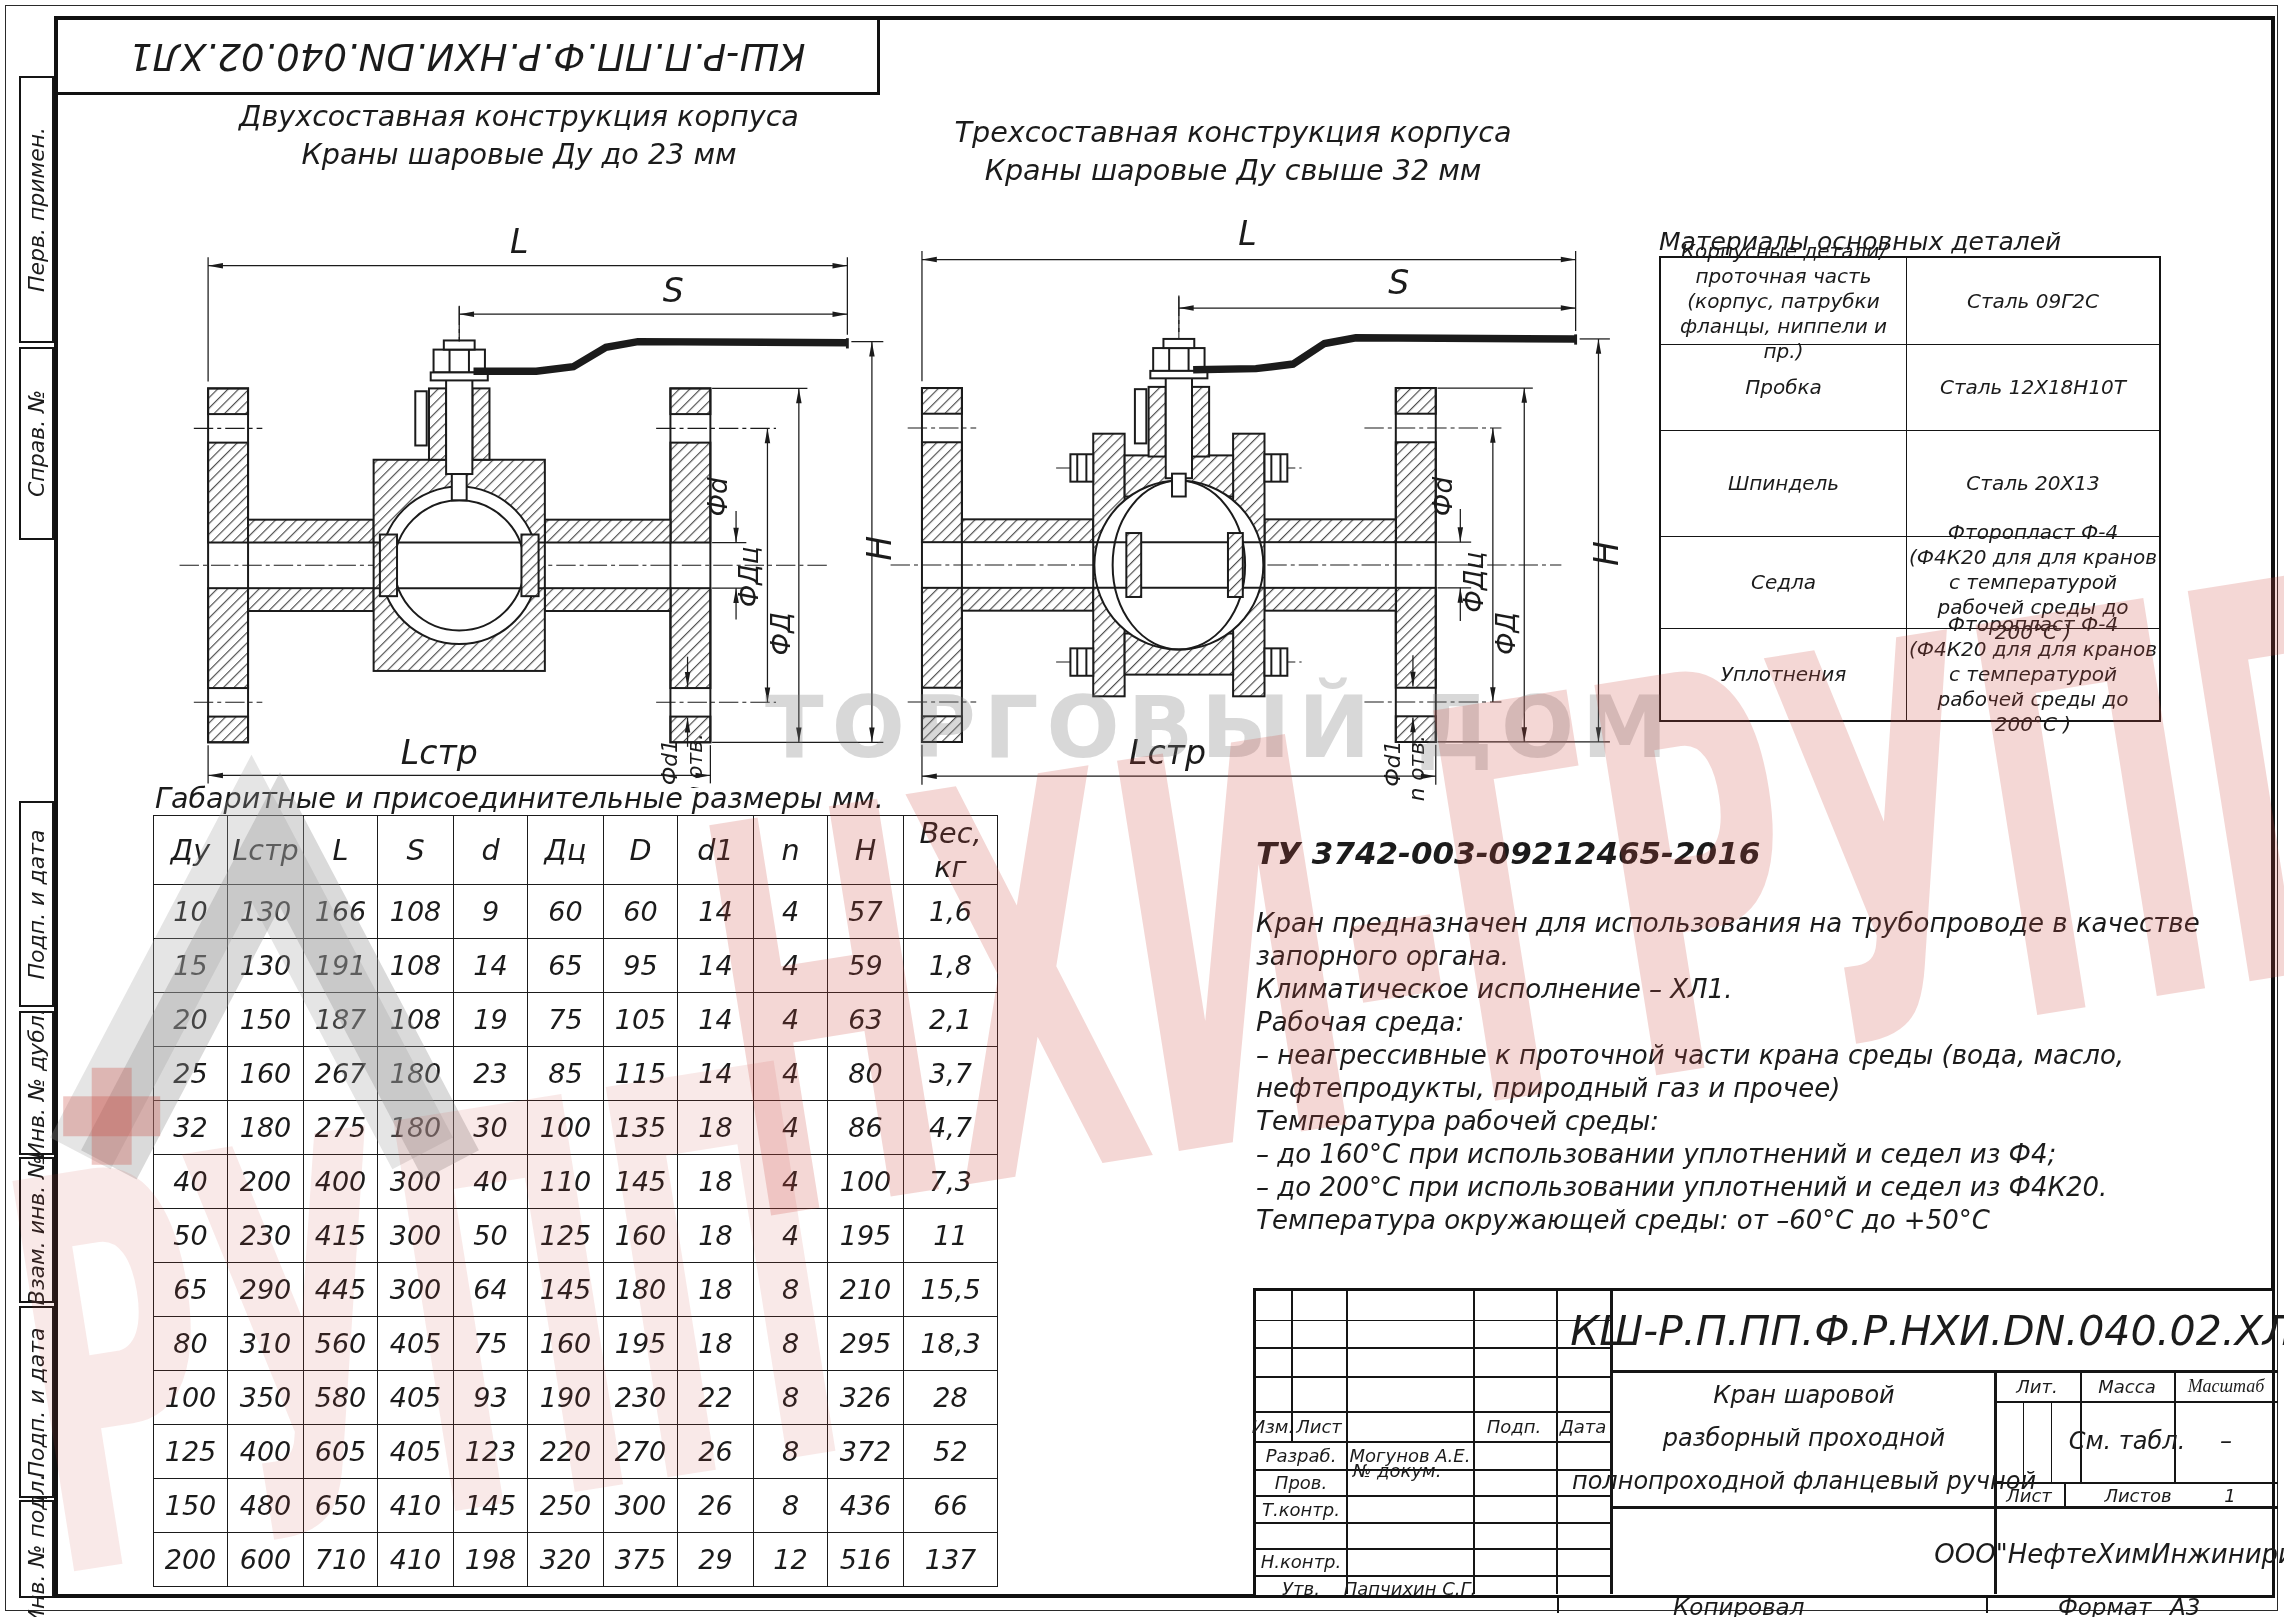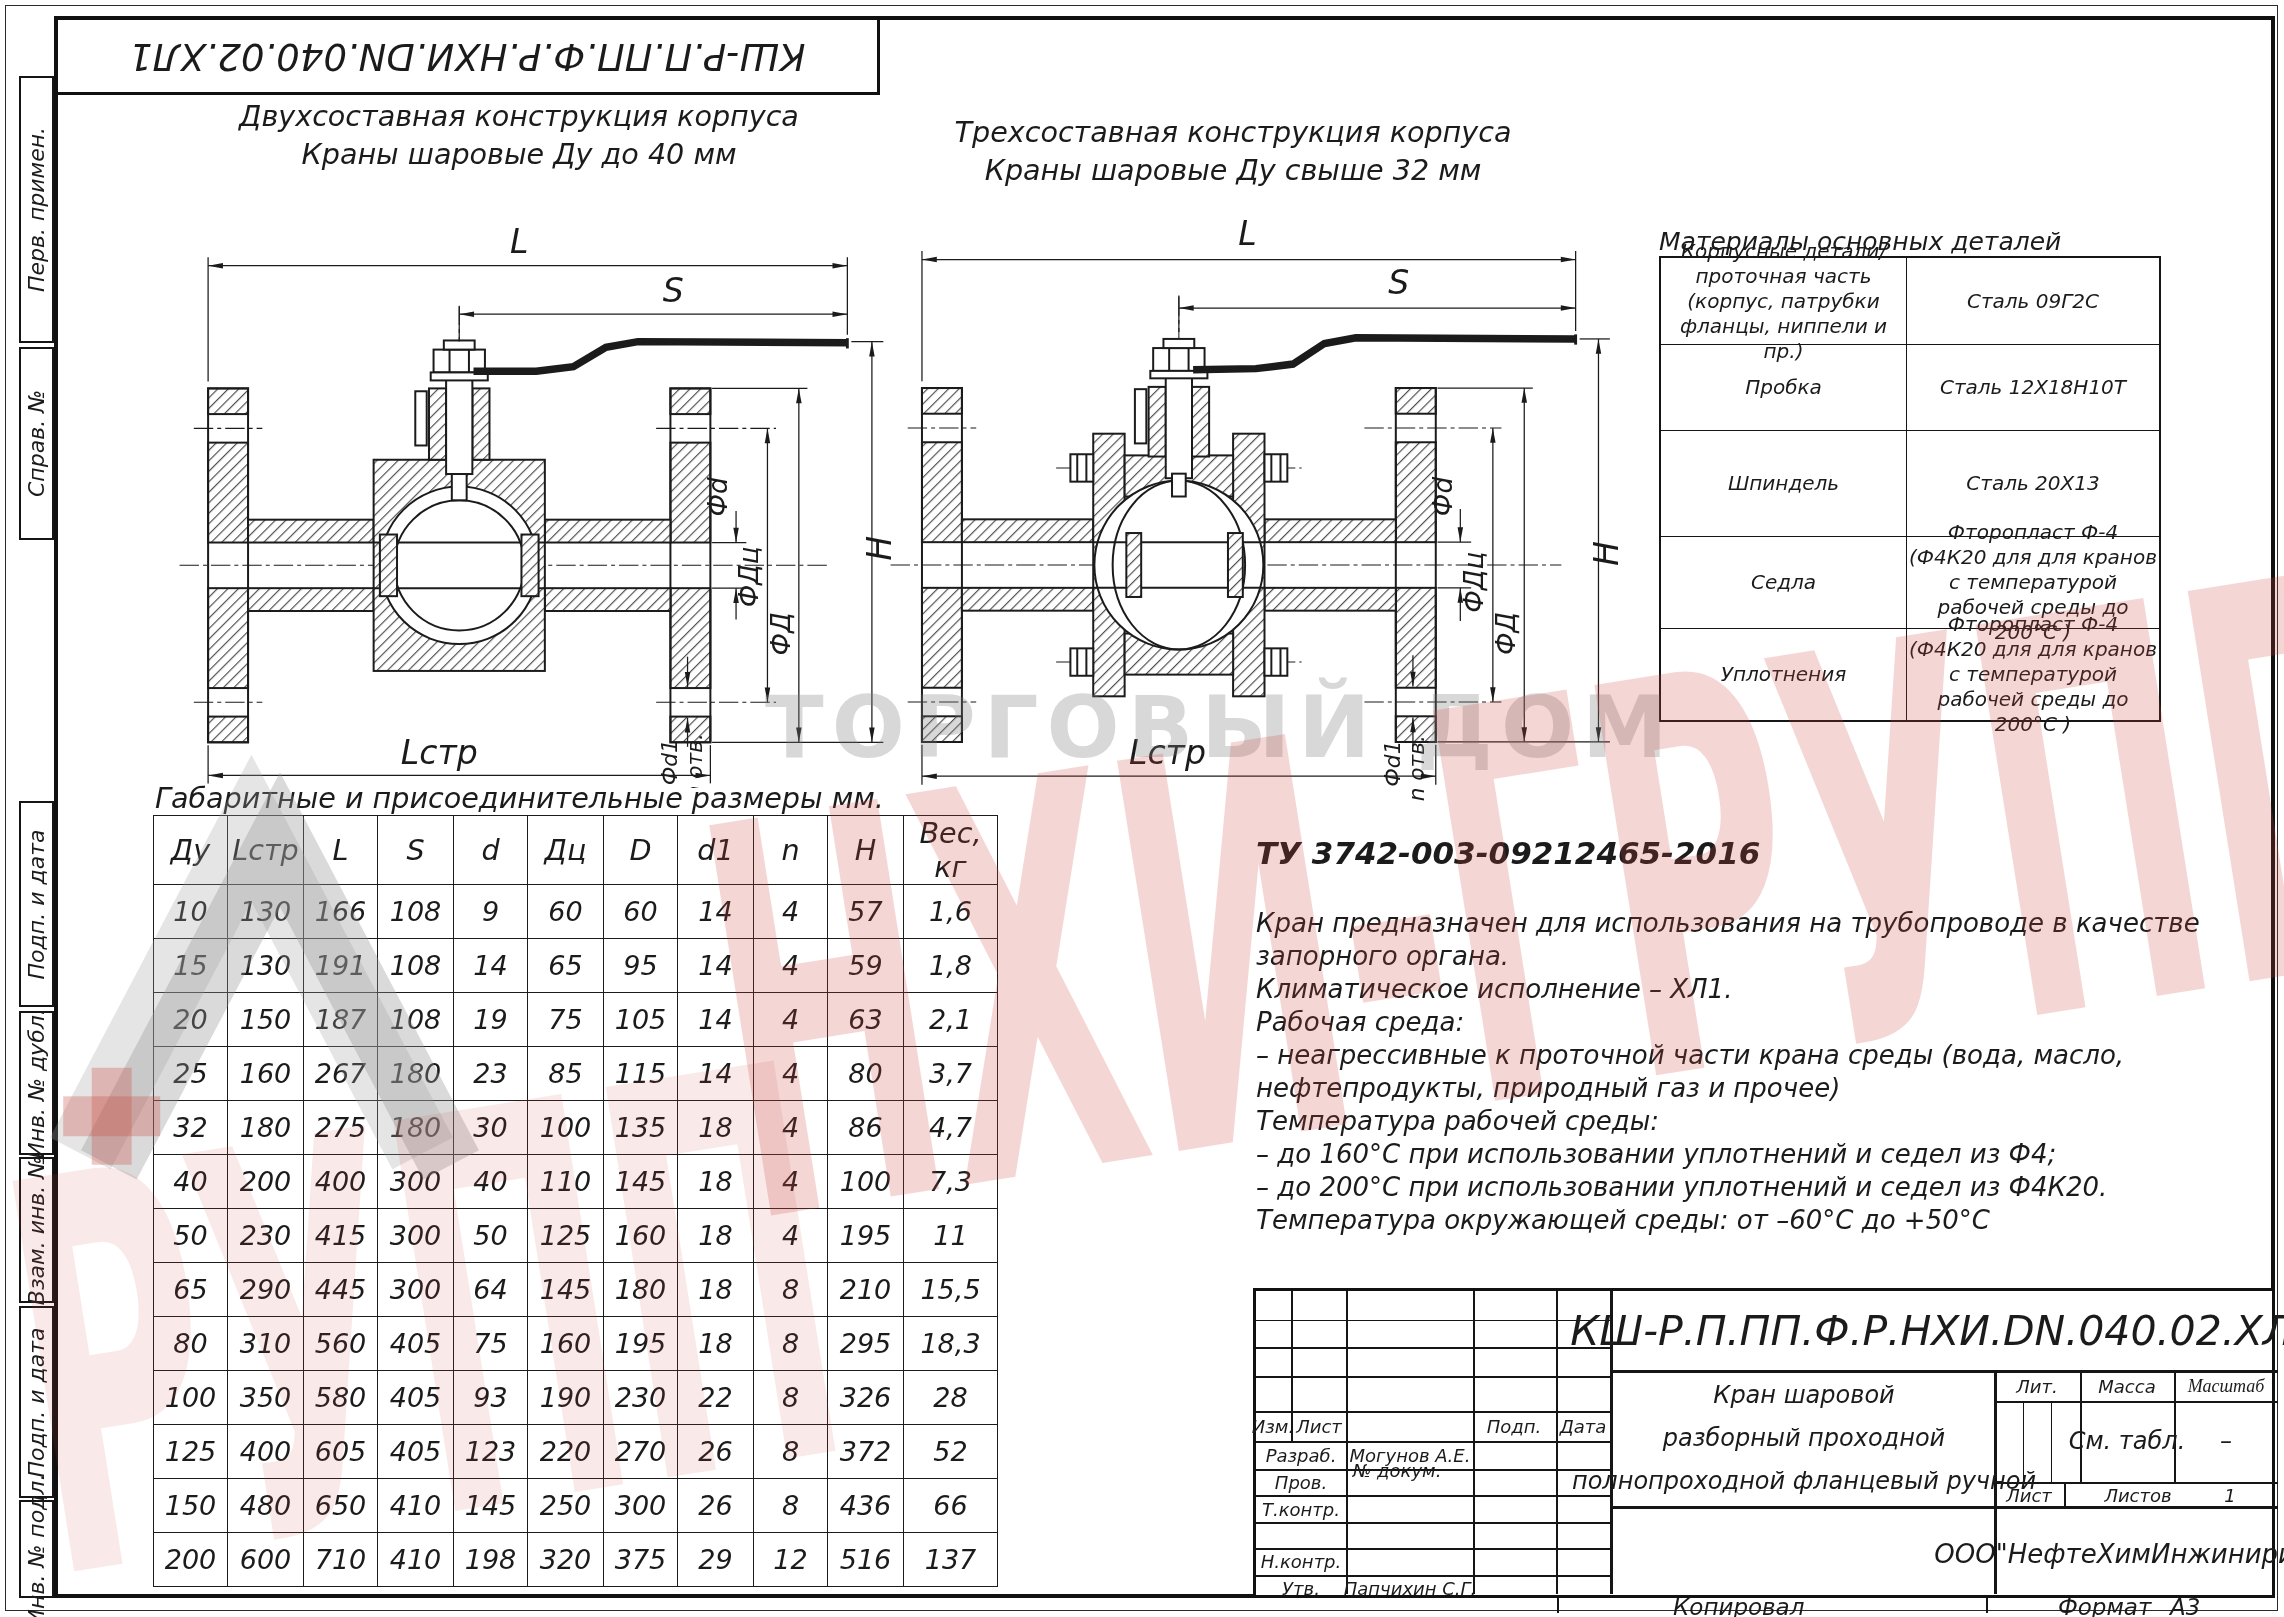--- a/index.html
+++ b/index.html
@@ -54,21 +54,21 @@
     <span>Инв. № подл.</span>
     </div>
 
   <div class="abs" style="left:58px;top:20px;width:822px;height:75px;border-right:3.4px solid #111;border-bottom:3.4px solid #111;
               box-sizing:border-box;display:flex;align-items:center;justify-content:center;">
     <span class="it" style="transform:rotate(180deg);font-size:37px;white-space:nowrap;">КШ-Р.П.ПП.Ф.Р.НХИ.DN.040.02.ХЛ1</span>
   </div>
 
   <div class="ttl" style="left:188px;top:97px;width:662px;">
     <div>Двухсоставная конструкция корпуса</div>
-    <div>Краны шаровые Ду до 40 мм</div>
+    <div>Краны шаровые Ду до 23 мм</div>
   </div>
   <div class="ttl" style="left:902px;top:113px;width:662px;">
     <div>Трехсоставная конструкция корпуса</div>
     <div>Краны шаровые Ду свыше 32 мм</div>
   </div>
 
   <svg class="abs" style="left:171px;top:200px;" width="742" height="588" viewBox="0 0 1300 1030">
     <defs>
       <pattern id="hL" width="13" height="13" patternUnits="userSpaceOnUse" patternTransform="rotate(45)">
         <rect width="13" height="13" fill="#ffffff"></rect>

